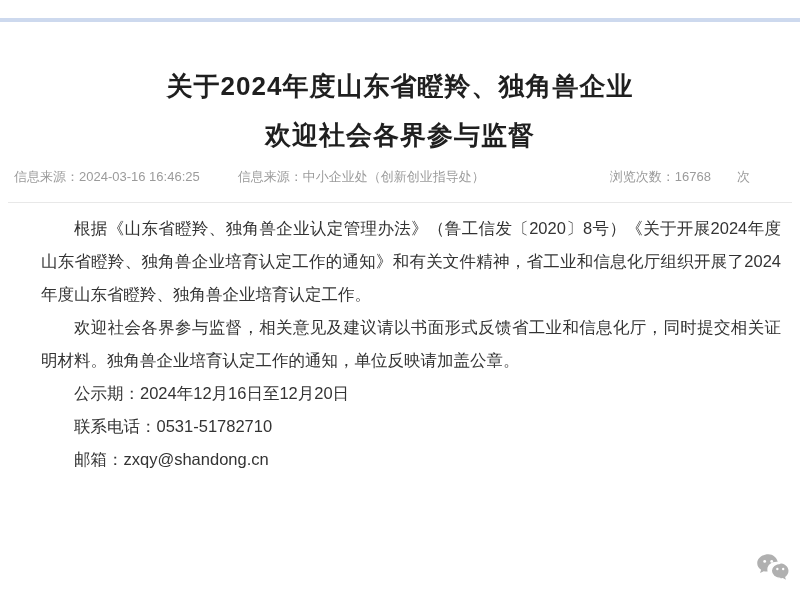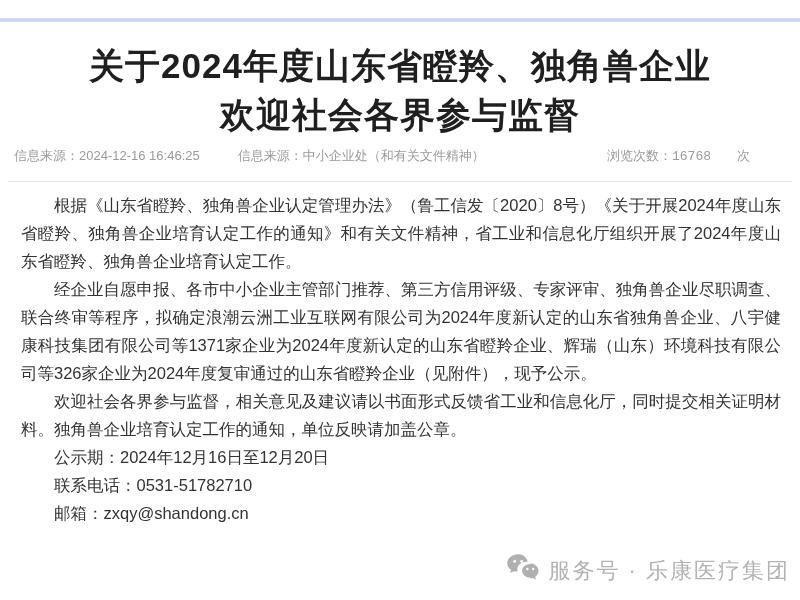--- a/index.html
+++ b/index.html
@@ -12,52 +12,53 @@
   .page {
     position: relative;
     width: 800px; height: 600px;
     background: #ffffff;
   }
   .top-accent {
     margin-top: 18px;
     width: 800px; height: 4px;
   }
   .title-block {
-    margin-top: 19px;
+    margin-top: 40px;
     text-align: center;
     font-weight: bold;
-    font-size: 35px;
+    font-size: 26px;
     line-height: 49px;
     color: #1f1f1f;
     letter-spacing: 1px;
   }
   .meta-row {
     display: flex;
     align-items: center;
     margin-top: 6px;
     padding: 0 14px;
     font-size: 13px;
     color: #9b9b9b;
     height: 22px;
   }
   .meta-item { white-space: nowrap; }
   .meta-source { margin-left: 38px; }
-  .meta-views { margin-left: auto; padding-right: 36px; font-family: Liberation Mono, monospace; }
+  .meta-views { margin-left: auto; padding-right: 36px; }
   .meta-views .unit { display: inline-block; margin-left: 26px; }
   .divider {
     margin: 14px 8px 0 8px;
     height: 0;
     border-top: 1px solid #e8e8e8;
   }
   .body-text {
     padding: 9px 19px 0 21px;
     font-size: 16.5px;
-    line-height: 28px;
+    line-height: 33px;
     color: #333333;
     text-align: justify;
+    margin-left: 20px;
   }
   .body-text p {
     text-indent: 2em;
     margin: 0;
   }
   .watermark {
     position: absolute;
     right: 10px;
     bottom: 30px;
     display: flex;
@@ -76,30 +77,29 @@
 <div class="page">
 
   <div class="top-accent" style="background:#cdd9ee;"></div>
 
   <div class="title-block">
     <div>关于2024年度山东省瞪羚、独角兽企业</div>
     <div>欢迎社会各界参与监督</div>
   </div>
 
   <div class="meta-row">
-    <span class="meta-item"><span>信息来源：</span><span>2024-12-16 16:46:25</span></span>
-    <span class="meta-item meta-source"><span>信息来源：</span><span>中小企业处（和有关文件精神）</span></span>
+    <span class="meta-item"><span>信息来源：</span><span>2024-03-16 16:46:25</span></span>
+    <span class="meta-item meta-source"><span>信息来源：</span><span>中小企业处（创新创业指导处）</span></span>
     <span class="meta-item meta-views"><span>浏览次数：</span><span>16768</span><span class="unit">次</span></span>
   </div>
 
   <div class="divider"></div>
 
   <div class="body-text">
     <p>根据《山东省瞪羚、独角兽企业认定管理办法》（鲁工信发〔2020〕8号）《关于开展2024年度山东省瞪羚、独角兽企业培育认定工作的通知》和有关文件精神，省工业和信息化厅组织开展了2024年度山东省瞪羚、独角兽企业培育认定工作。</p>
-    <p>经企业自愿申报、各市中小企业主管部门推荐、第三方信用评级、专家评审、独角兽企业尽职调查、联合终审等程序，拟确定浪潮云洲工业互联网有限公司为2024年度新认定的山东省独角兽企业、八宇健康科技集团有限公司等1371家企业为2024年度新认定的山东省瞪羚企业、辉瑞（山东）环境科技有限公司等326家企业为2024年度复审通过的山东省瞪羚企业（见附件），现予公示。</p>
     <p>欢迎社会各界参与监督，相关意见及建议请以书面形式反馈省工业和信息化厅，同时提交相关证明材料。独角兽企业培育认定工作的通知，单位反映请加盖公章。</p>
     <p>公示期：2024年12月16日至12月20日</p>
     <p>联系电话：0531-51782710</p>
     <p>邮箱：zxqy@shandong.cn</p>
   </div>
 
   <div class="watermark">
     <span class="wechat-icon">
       <svg width="34" height="29" viewBox="0 0 36 30" xmlns="http://www.w3.org/2000/svg">
         <g fill="#b0b0b0">
@@ -108,16 +108,15 @@
         </g>
         <g fill="#ffffff">
           <circle cx="9.2" cy="8.6" r="1.5"></circle>
           <circle cx="16.6" cy="8.6" r="1.5"></circle>
           <circle cx="22.6" cy="16.6" r="1.25"></circle>
           <circle cx="28.8" cy="16.6" r="1.25"></circle>
         </g>
         <path d="M25.8 10.5c-5.3 0-9.6 3.6-9.6 8 0 4.4 4.3 8 9.6 8" fill="none" stroke="#ffffff" stroke-width="1.4"></path>
       </svg>
     </span>
-    <span>服务号 · 乐康医疗集团</span>
   </div>
 
 </div>
 
 </body></html>

